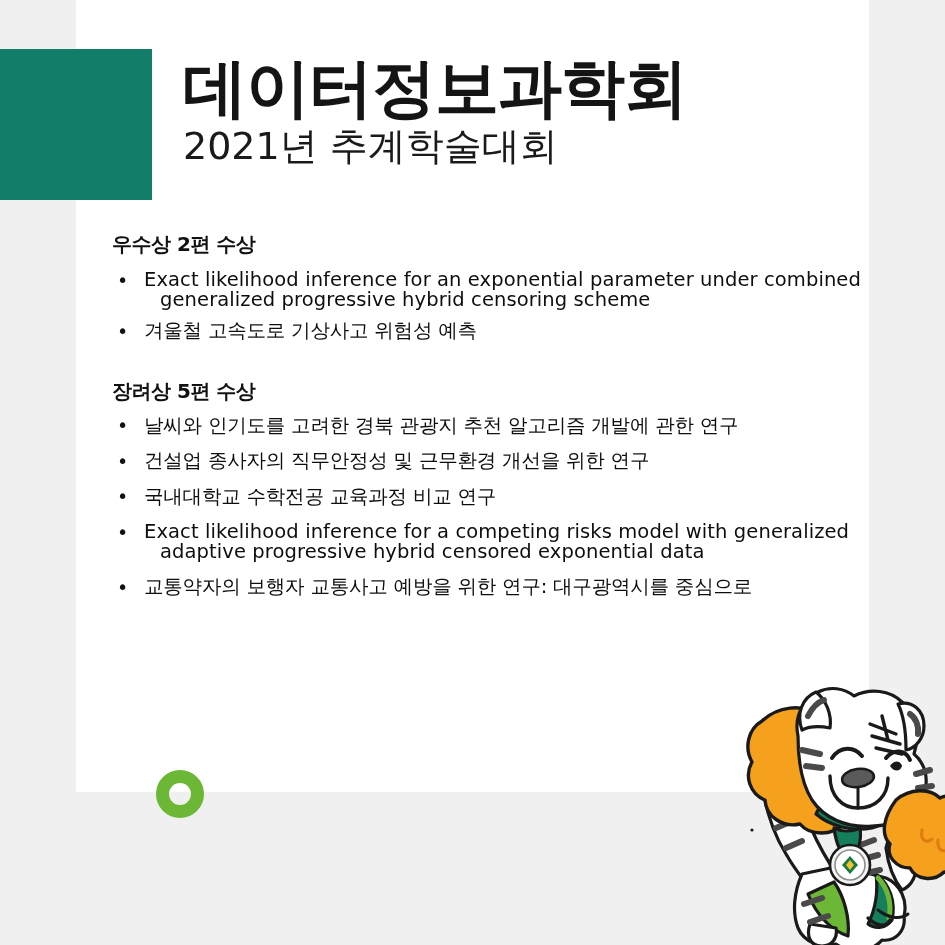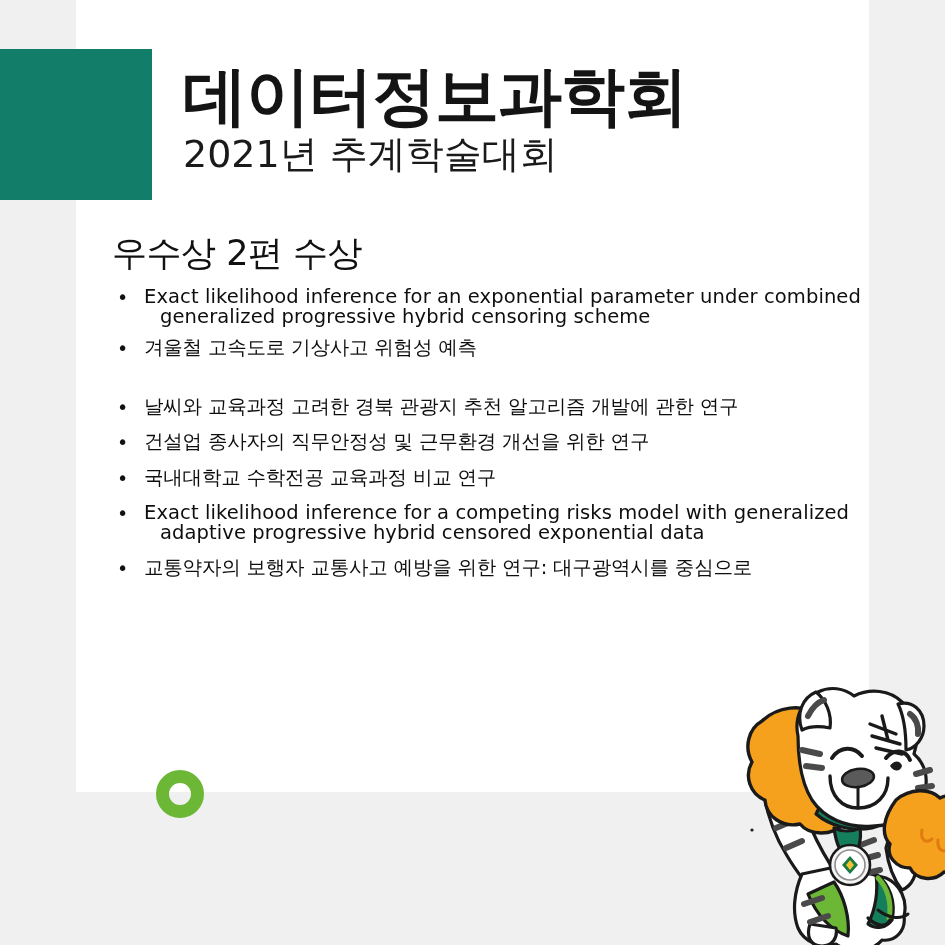--- a/index.html
+++ b/index.html
@@ -38,21 +38,21 @@
     top: 49px;
     width: 152px;
     height: 151px;
     background: #127d68;
   }
 
   
   #header {
     position: absolute;
     left: 183px;
-    top: 64px;
+    top: 56px;
     width: 660px;
   }
 
   #main-title {
     font-size: 64px;
     font-weight: 700;
     line-height: 1.02;
     color: #141414;
     letter-spacing: -1px;
     white-space: nowrap;
@@ -72,22 +72,22 @@
   #content {
     position: absolute;
     left: 112px;
     top: 233px;
     width: 760px;
   }
 
   .section { margin-bottom: 0px; }
 
   .section-heading {
-    font-size: 35px;
-    font-weight: 400;
+    font-size: 20px;
+    font-weight: 700;
     color: #111111;
     letter-spacing: -0.5px;
     line-height: 1.15;
   }
 
   .bullet-list {
     list-style: none;
     margin-top: 14px;
   }
 
@@ -179,25 +179,26 @@
 
         <li class="bullet-item">
           <span class="dot">•</span>
           <span class="line1 hangul">겨울철 고속도로 기상사고 위험성 예측</span>
         </li>
 
       </ul>
     </div>
 
     <div class="section" id="section-2">
+      <div class="section-heading">장려상 5편 수상</div>
       <ul class="bullet-list">
 
         <li class="bullet-item">
           <span class="dot">•</span>
-          <span class="line1 hangul">날씨와 교육과정 고려한 경북 관광지 추천 알고리즘 개발에 관한 연구</span>
+          <span class="line1 hangul">날씨와 인기도를 고려한 경북 관광지 추천 알고리즘 개발에 관한 연구</span>
         </li>
 
         <li class="bullet-item">
           <span class="dot">•</span>
           <span class="line1 hangul">건설업 종사자의 직무안정성 및 근무환경 개선을 위한 연구</span>
         </li>
 
         <li class="bullet-item">
           <span class="dot">•</span>
           <span class="line1 hangul">국내대학교 수학전공 교육과정 비교 연구</span>

